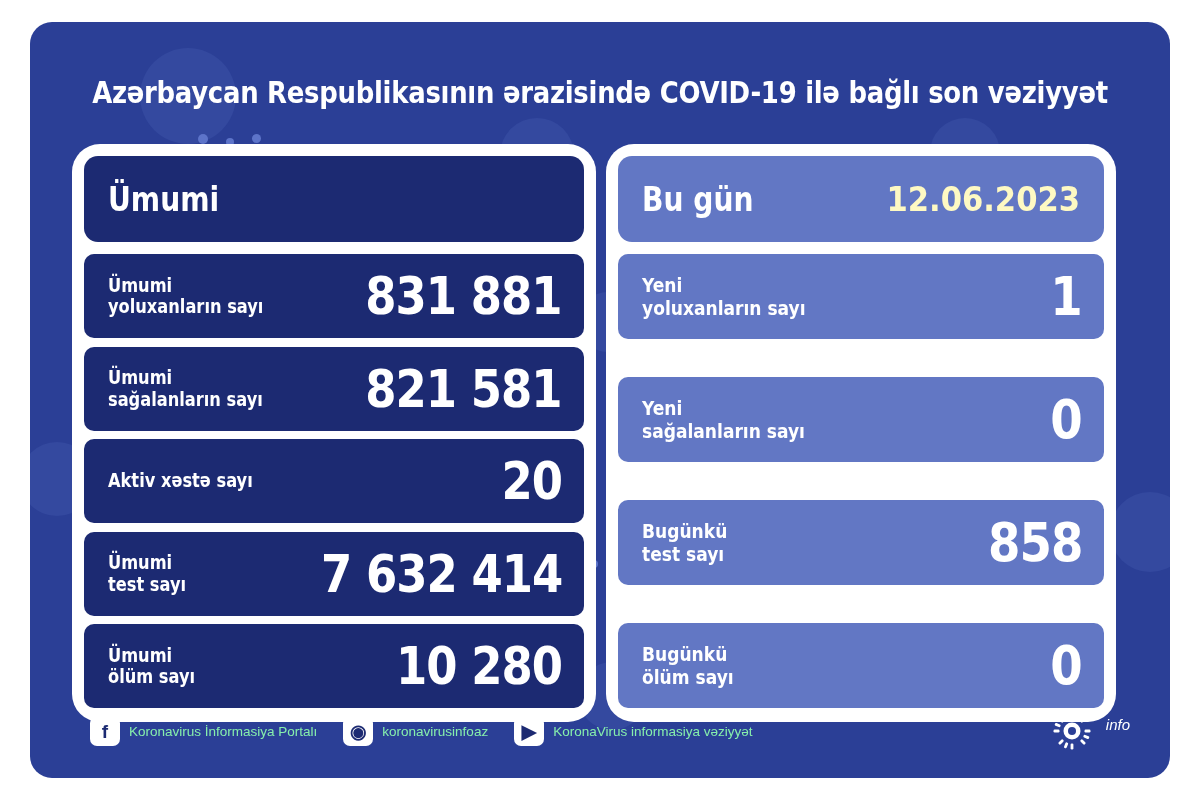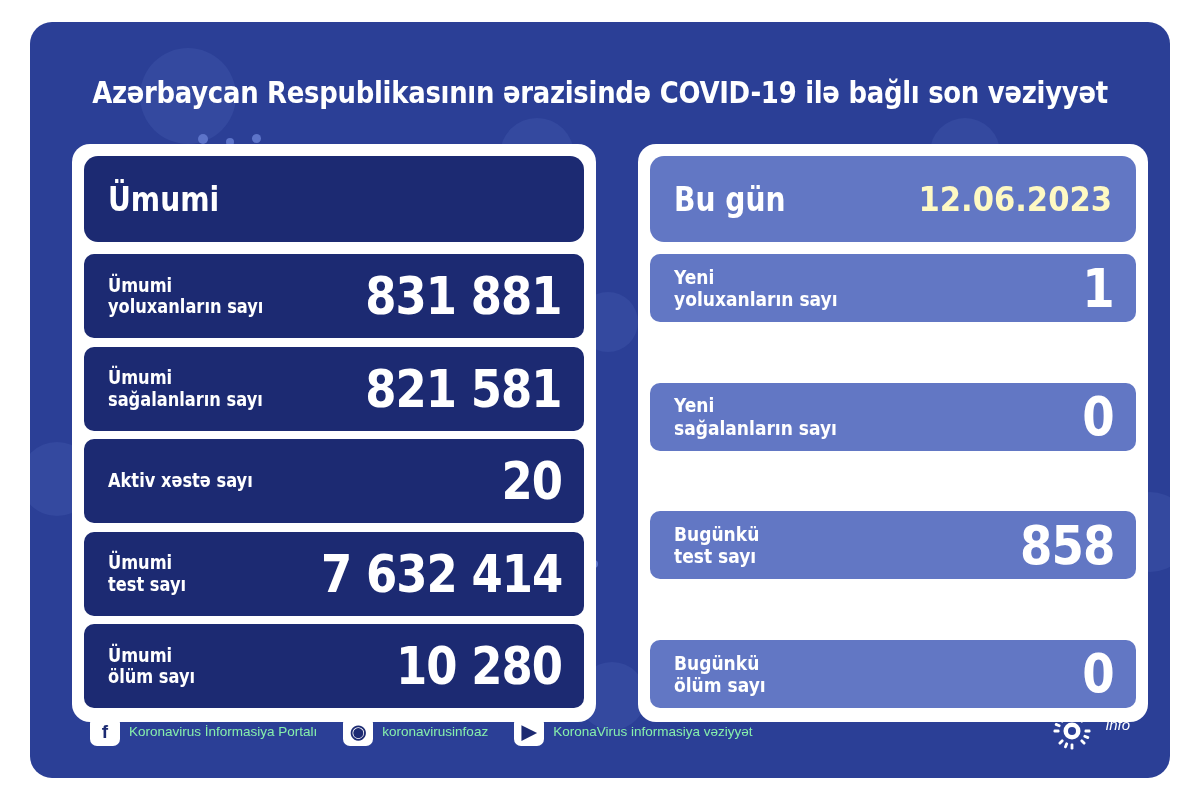--- a/index.html
+++ b/index.html
@@ -49,24 +49,24 @@
     font-weight: bold;
     letter-spacing: -0.3px;
     font-family: "DejaVu Sans Condensed", "Liberation Sans Narrow", "Liberation Sans", sans-serif;
     transform: scaleX(0.93);
     white-space: nowrap;
   }
 
   .panel {
     position: absolute;
     background: #ffffff;
-    border-radius: 18px;
+    border-radius: 28px;
   }
   .panel-left  { left: 42px;  top: 122px; width: 524px; height: 578px; }
-  .panel-right { left: 608px; top: 122px; width: 510px; height: 578px; }
+  .panel-right { left: 576px; top: 122px; width: 510px; height: 578px; }
 
   .panel-head {
     position: absolute;
     left: 12px;
     right: 12px;
     top: 12px;
     height: 86px;
     border-radius: 14px;
     display: flex;
     align-items: center;
@@ -129,21 +129,21 @@
     font-weight: bold;
     font-family: "DejaVu Sans Condensed", "Liberation Sans Narrow", "Liberation Sans", sans-serif;
     letter-spacing: -1px;
     transform: scaleX(0.96);
     transform-origin: right center;
     white-space: nowrap;
   }
 
   
   .panel-right .rows { top: 110px; }
-  .panel-right .row { height: 68px; gap: 15px; }
+  .panel-right .row { height: 85px; gap: 15px; }
   .panel-right .row-label { font-size: 20px; }
   .panel-right .row-value { font-size: 54px; }
 
   
   .footer {
     position: absolute;
     left: 60px;
     right: 40px;
     bottom: 26px;
     height: 42px;

